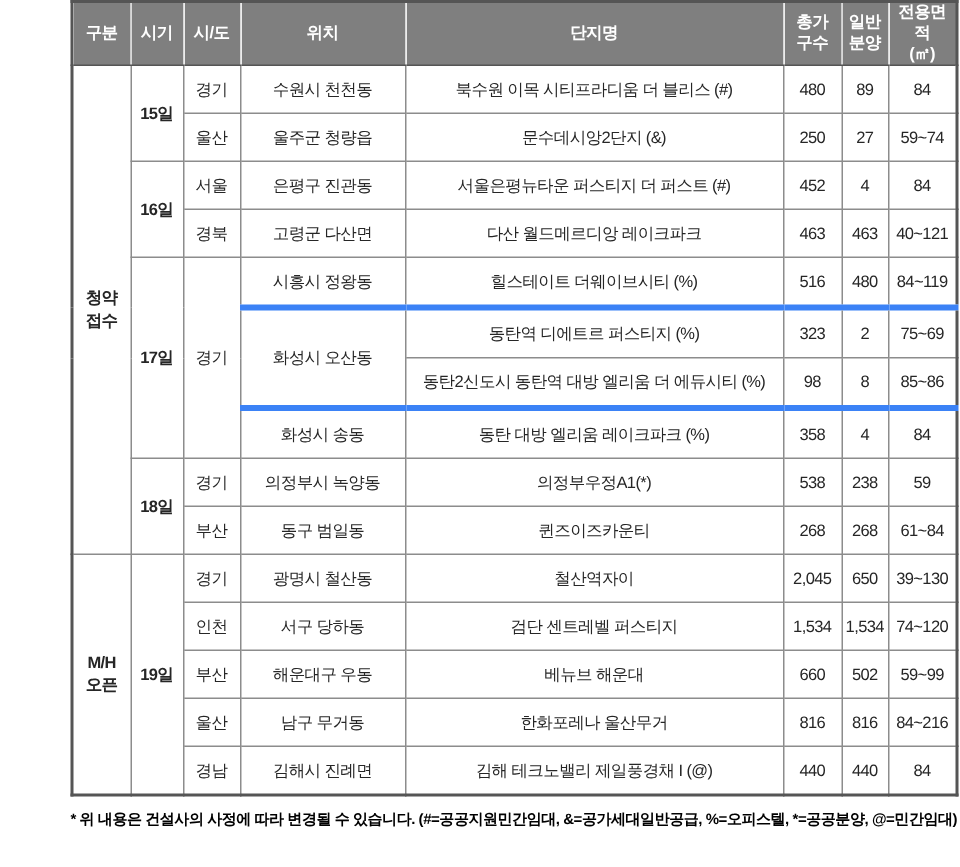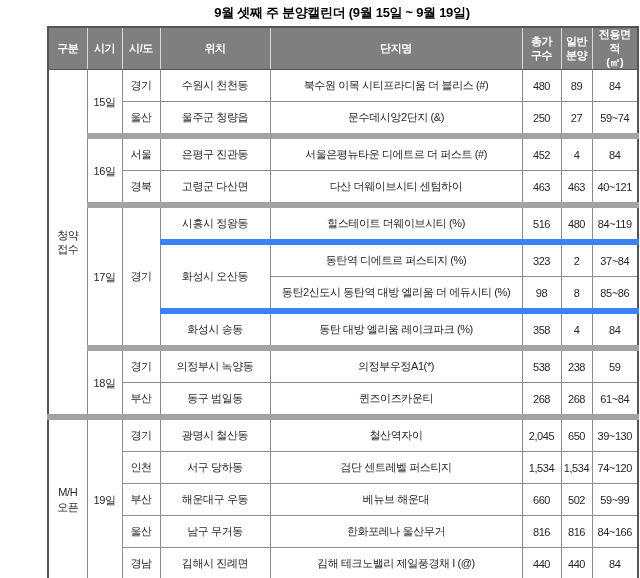--- a/index.html
+++ b/index.html
@@ -40,39 +40,38 @@
     background:#7f7f7f;
     color:#ffffff;
     font-weight:bold;
     border:1px solid #d9d9d9;
     border-bottom:1px solid #555555;
     height:32px;
     white-space:pre-line;
     line-height:1.25;
   }
   table.calendar td { height:31px; color:#262626; }
-  tr.group-start td { border-top:6px solid #a3a3a3; }
-  tr.loc-break td { border-top:6px solid #3b82f6; }
-  td.cat-cell, td.day-cell { white-space:pre-line; line-height:1.3; }
+  tr.group-start td { border-top:1px solid #a3a3a3; }
+  tr.loc-break td { border-top:4px solid #3b82f6; }
+  td.cat-cell, td.day-cell { white-space:pre-line; line-height:1.3;font-weight:bold; }
   td.complex-cell { letter-spacing:-0.5px;margin-left:45px; }
   .footnotes { margin:8px 0 0 47px; }
   .footnote {
     font-size:10px;
     font-weight:bold;
     color:#000000;
     letter-spacing:-0.3px;
     margin-bottom:9px;
   }
 </style>
 </head>
 <body>
 
 <div class="page">
 
-  <div class="title">9월 셋째 주 분양캘린더 (9월 15일 ~ 9월 19일)</div>
 
   <table class="calendar">
     <colgroup>
       <col style="width:39px">
         <col style="width:35px">
         <col style="width:38px">
         <col style="width:110px">
       <col style="width:252px">
         <col style="width:39px">
         <col style="width:31px">
@@ -112,49 +111,49 @@
         <td class="complex-cell">문수데시앙2단지 (&amp;)</td>
         <td>250</td>
         <td>27</td>
         <td>59~74</td>
       </tr>
 
       <tr class="group-start">
         <td class="day-cell" rowspan="2">16일</td>
         <td>서울</td>
         <td>은평구 진관동</td>
-        <td class="complex-cell">서울은평뉴타운 디에트르 더 퍼스트 (#)</td>
+        <td class="complex-cell">서울은평뉴타운 퍼스티지 더 퍼스트 (#)</td>
         <td>452</td>
         <td>4</td>
         <td>84</td>
       </tr>
       <tr>
         <td>경북</td>
         <td>고령군 다산면</td>
-        <td class="complex-cell">다산 더웨이브시티 센텀하이</td>
+        <td class="complex-cell">다산 월드메르디앙 레이크파크</td>
         <td>463</td>
         <td>463</td>
         <td>40~121</td>
       </tr>
 
       <tr class="group-start">
         <td class="day-cell" rowspan="4">17일</td>
         <td rowspan="4">경기</td>
         <td>시흥시 정왕동</td>
         <td class="complex-cell">힐스테이트 더웨이브시티 (%)</td>
         <td>516</td>
         <td>480</td>
         <td>84~119</td>
       </tr>
       <tr class="loc-break">
         <td rowspan="2">화성시 오산동</td>
         <td class="complex-cell">동탄역 디에트르 퍼스티지 (%)</td>
         <td>323</td>
         <td>2</td>
-        <td>37~84</td>
+        <td>75~69</td>
       </tr>
       <tr>
         <td class="complex-cell">동탄2신도시 동탄역 대방 엘리움 더 에듀시티 (%)</td>
         <td>98</td>
         <td>8</td>
         <td>85~86</td>
       </tr>
       <tr class="loc-break">
         <td>화성시 송동</td>
         <td class="complex-cell">동탄 대방 엘리움 레이크파크 (%)</td>
@@ -207,27 +206,31 @@
         <td>660</td>
         <td>502</td>
         <td>59~99</td>
       </tr>
       <tr>
         <td>울산</td>
         <td>남구 무거동</td>
         <td class="complex-cell">한화포레나 울산무거</td>
         <td>816</td>
         <td>816</td>
-        <td>84~166</td>
+        <td>84~216</td>
       </tr>
       <tr>
         <td>경남</td>
         <td>김해시 진례면</td>
         <td class="complex-cell">김해 테크노밸리 제일풍경채 I (@)</td>
         <td>440</td>
         <td>440</td>
         <td>84</td>
       </tr>
     </tbody>
   </table>
 
+  <div class="footnotes">
+    <div class="footnote">* 위 내용은 건설사의 사정에 따라 변경될 수 있습니다. (#=공공지원민간임대, &amp;=공가세대일반공급, %=오피스텔, *=공공분양, @=민간임대)</div>
+
+  </div>
 
 </div>
 
 </body></html>

